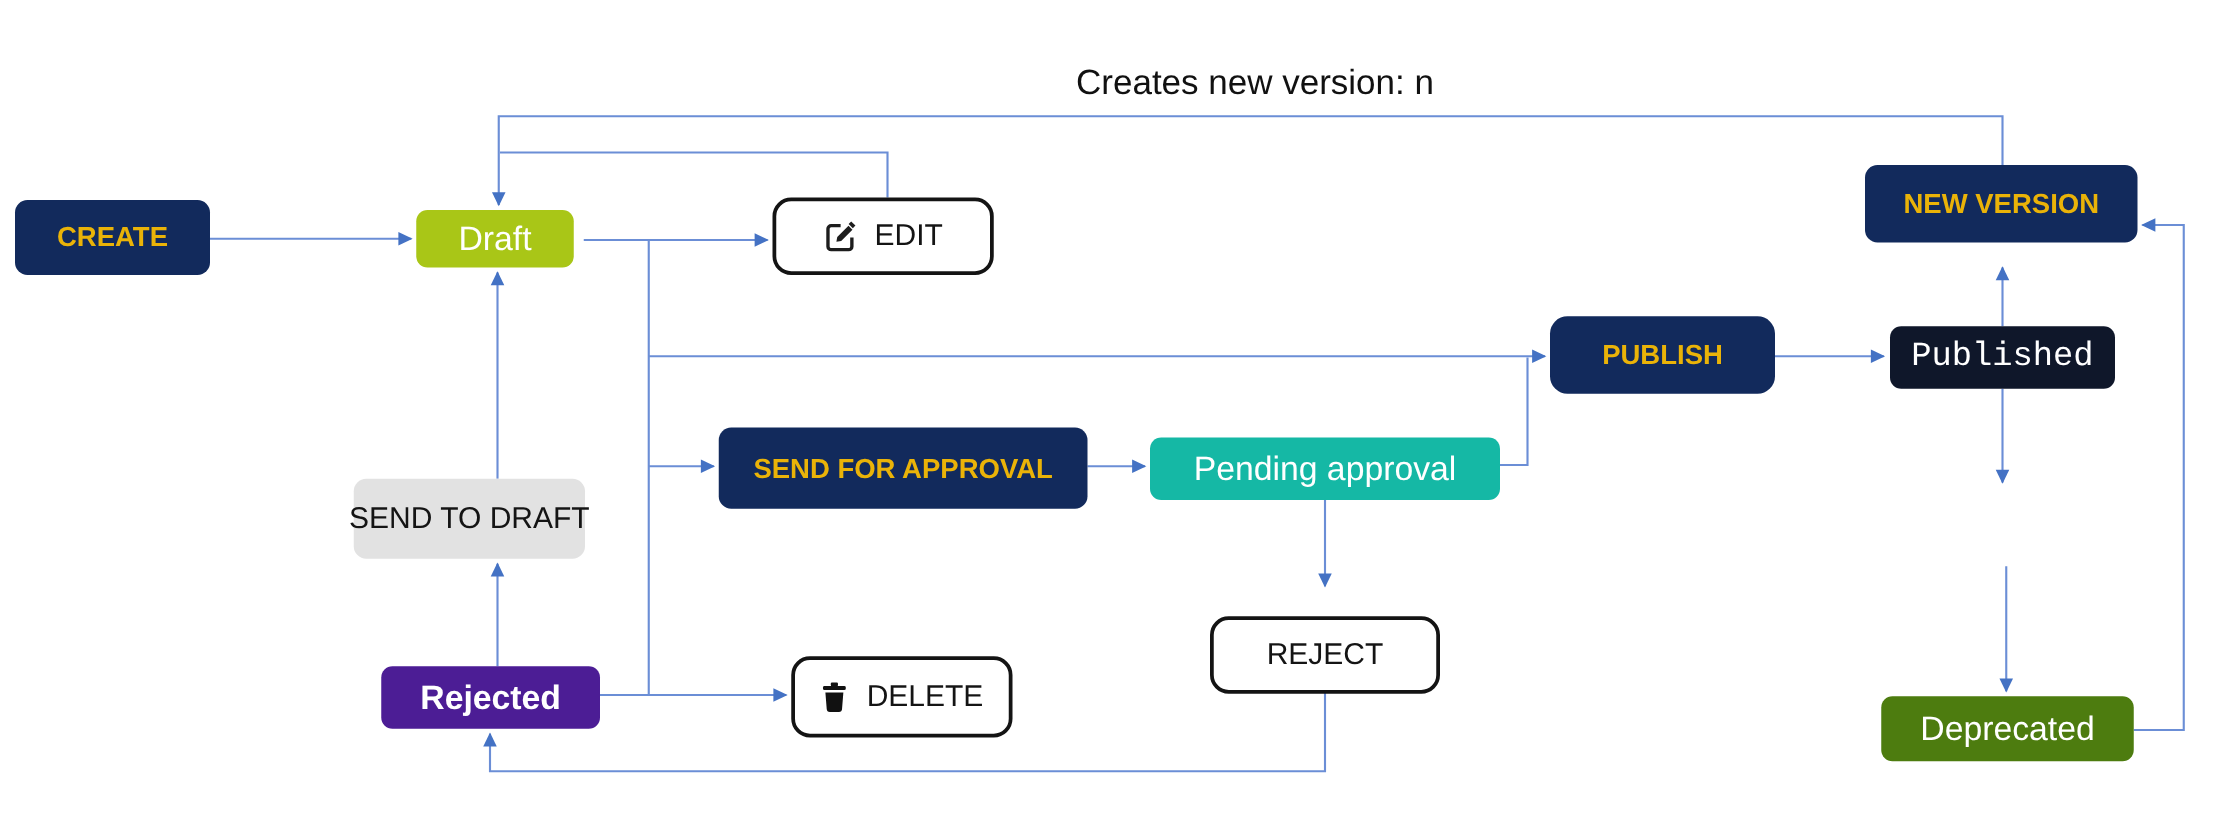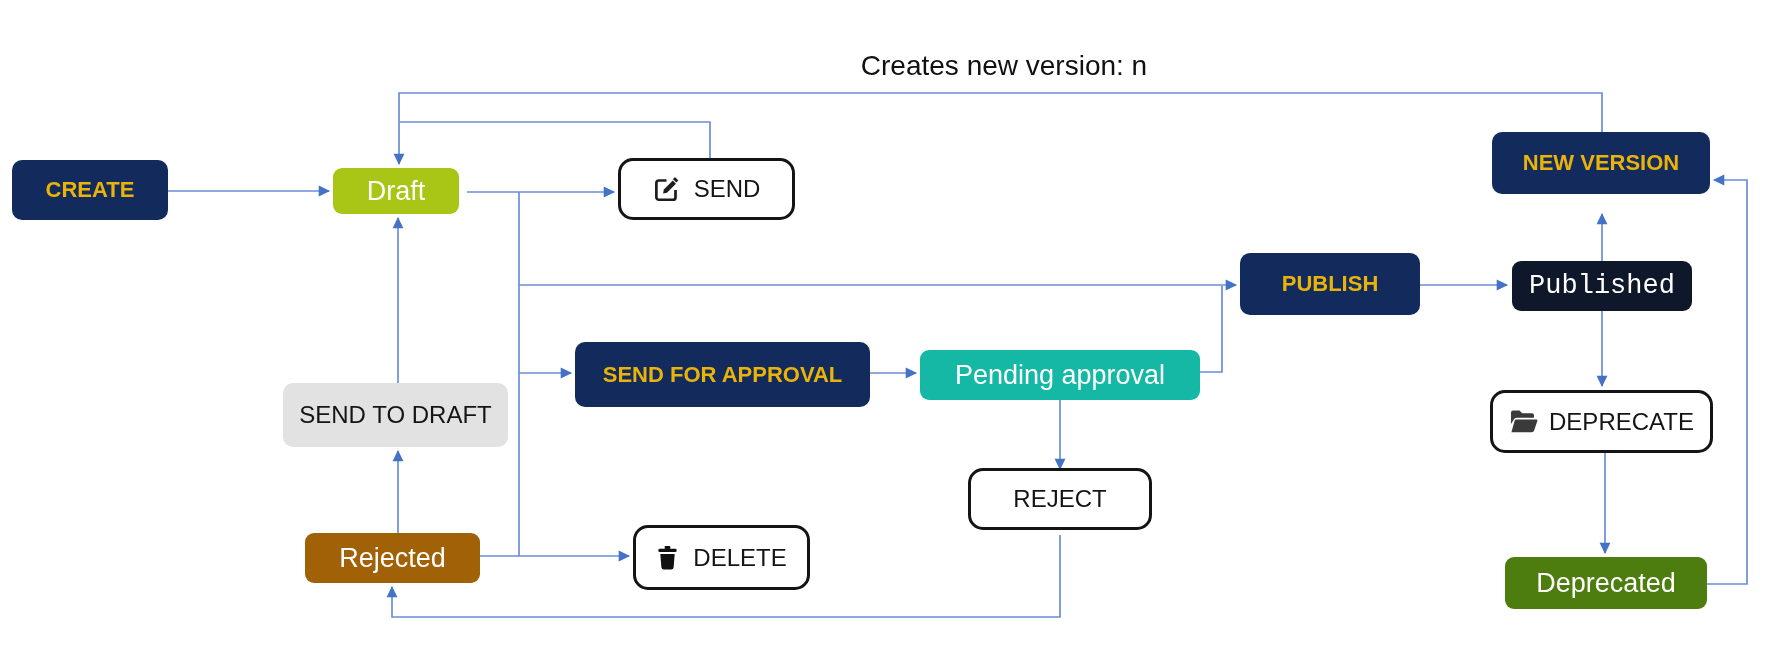--- a/index.html
+++ b/index.html
@@ -9,21 +9,21 @@
   .node{position:absolute;display:flex;align-items:center;justify-content:center;
         box-sizing:border-box;white-space:nowrap;}
   .node-dark{background:#122a5c;color:#eab308;border-radius:10px;font-size:22px;font-weight:600;}
   .node-state{color:#ffffff;border-radius:9px;font-size:27px;font-weight:400;}
   .node-action{background:#ffffff;color:#141414;border:3px solid #141414;border-radius:15px;
                font-size:24px;font-weight:400;gap:14px;}
   .node-plain{background:#e2e2e2;color:#141414;border-radius:10px;font-size:24px;font-weight:400;}
   .bg-lime{background:#a9c617;}
   .bg-green{background:#0f172a;font-family:Liberation Mono, monospace;}
   .bg-teal{background:#15b8a5;}
-  .bg-red{background:#a16207;}
+  .bg-red{background:#4c1d95;font-weight:bold;}
   .bg-gray{background:#4d7c0f;}
   .annotation{position:absolute;left:684px;top:50px;width:640px;text-align:center;
               font-size:28px;color:#111111;}
   .icon{display:inline-flex;align-items:center;}
 </style>
 </head>
 <body>
 
 <div class="canvas">
 
@@ -67,73 +67,64 @@
   </div>
 
   <div class="node node-action" style="left:618px;top:158px;width:177px;height:62px;">
     <span class="icon">
       <svg width="27" height="27" viewBox="0 0 24 24">
         <path d="M20 12.5v6.3a2.3 2.3 0 0 1-2.3 2.3H5.3A2.3 2.3 0 0 1 3 18.8V6.3A2.3 2.3 0 0 1 5.3 4H12" fill="none" stroke="#1d1d1d" stroke-width="2.4"></path>
         <path d="M9.6 12.1 17.6 4.1l2.8 2.8-8 8-3.4.6.6-3.4z" fill="#1d1d1d"></path>
         <path d="M18.6 1.9l3 3" stroke="#1d1d1d" stroke-width="2.6"></path>
       </svg>
     </span>
-    <span>SEND</span>
+    <span>EDIT</span>
   </div>
 
   <div class="node node-state bg-teal" style="left:920px;top:350px;width:280px;height:50px;">
     <span>Pending approval</span>
   </div>
 
   <div class="node node-dark" style="left:575px;top:342px;width:295px;height:65px;">
     <span>SEND FOR APPROVAL</span>
   </div>
 
-  <div class="node node-dark" style="left:1240px;top:253px;width:180px;height:62px;">
+  <div class="node node-dark" style="left:1240px;top:253px;width:180px;height:62px;border-radius:14px;">
     <span>PUBLISH</span>
   </div>
 
   <div class="node node-state bg-green" style="left:1512px;top:261px;width:180px;height:50px;">
     <span>Published</span>
   </div>
 
   <div class="node node-dark" style="left:1492px;top:132px;width:218px;height:62px;">
     <span>NEW VERSION</span>
   </div>
 
-  <div class="node node-action" style="left:968px;top:468px;width:184px;height:62px;">
+  <div class="node node-action" style="left:968px;top:493px;width:184px;height:62px;">
     <span>REJECT</span>
   </div>
 
-  <div class="node node-plain" style="left:283px;top:383px;width:225px;height:64px;">
+  <div class="node node-plain" style="left:283px;top:383px;width:185px;height:64px;">
     <span>SEND TO DRAFT</span>
   </div>
 
   <div class="node node-state bg-red" style="left:305px;top:533px;width:175px;height:50px;">
     <span>Rejected</span>
   </div>
 
   <div class="node node-action" style="left:633px;top:525px;width:177px;height:65px;">
     <span class="icon">
       <svg width="23" height="26" viewBox="0 0 24 26">
         <rect x="9" y="0.5" width="6" height="3" rx="1" fill="#111"></rect>
         <rect x="2.5" y="3.4" width="19" height="3.4" rx="1.2" fill="#111"></rect>
         <path d="M4.5 8.9h15l-1.1 13.8a2.6 2.6 0 0 1-2.6 2.4H8.2a2.6 2.6 0 0 1-2.6-2.4L4.5 8.9z" fill="#111"></path>
       </svg>
     </span>
     <span>DELETE</span>
   </div>
 
-  <div class="node node-action" style="left:1490px;top:390px;width:223px;height:63px;gap:10px;">
-    <span class="icon">
-      <svg width="30" height="25" viewBox="0 0 28 24">
-        <path d="M1.5 14.5V3.6A2.1 2.1 0 0 1 3.6 1.5h6.1l2.6 2.6h9.3a2 2 0 0 1 2 2v2.2H7.1a3.2 3.2 0 0 0-3 2.1L1.5 14.5z" fill="#3a3a3a"></path>
-        <path d="M5 11.3a1.7 1.7 0 0 1 1.6-1.2h19.2a1.1 1.1 0 0 1 1 1.5l-3.1 9a2.3 2.3 0 0 1-2.2 1.6H1.9L5 11.3z" fill="#3a3a3a"></path>
-      </svg>
-    </span>
-    <span>DEPRECATE</span>
-  </div>
 
   <div class="node node-state bg-gray" style="left:1505px;top:557px;width:202px;height:52px;">
     <span>Deprecated</span>
   </div>
 
 </div>
 
 </body></html>

